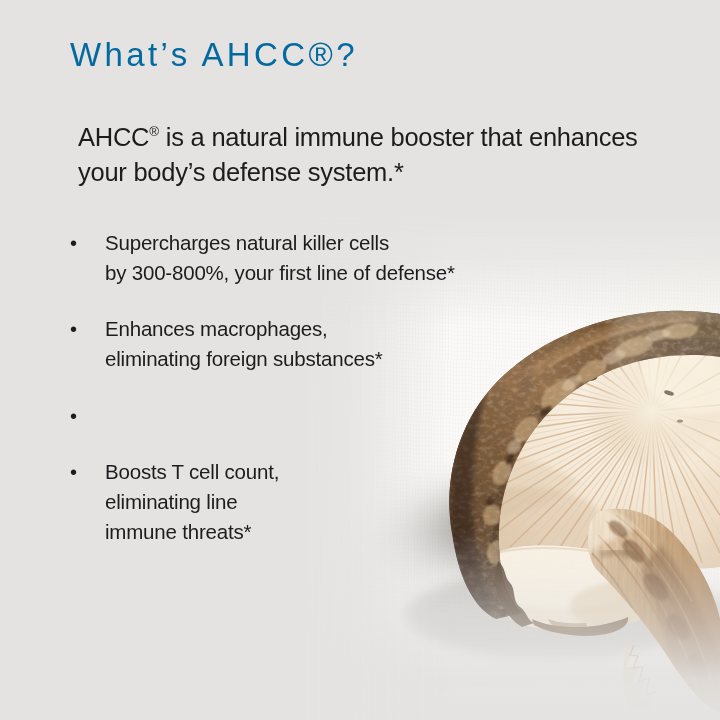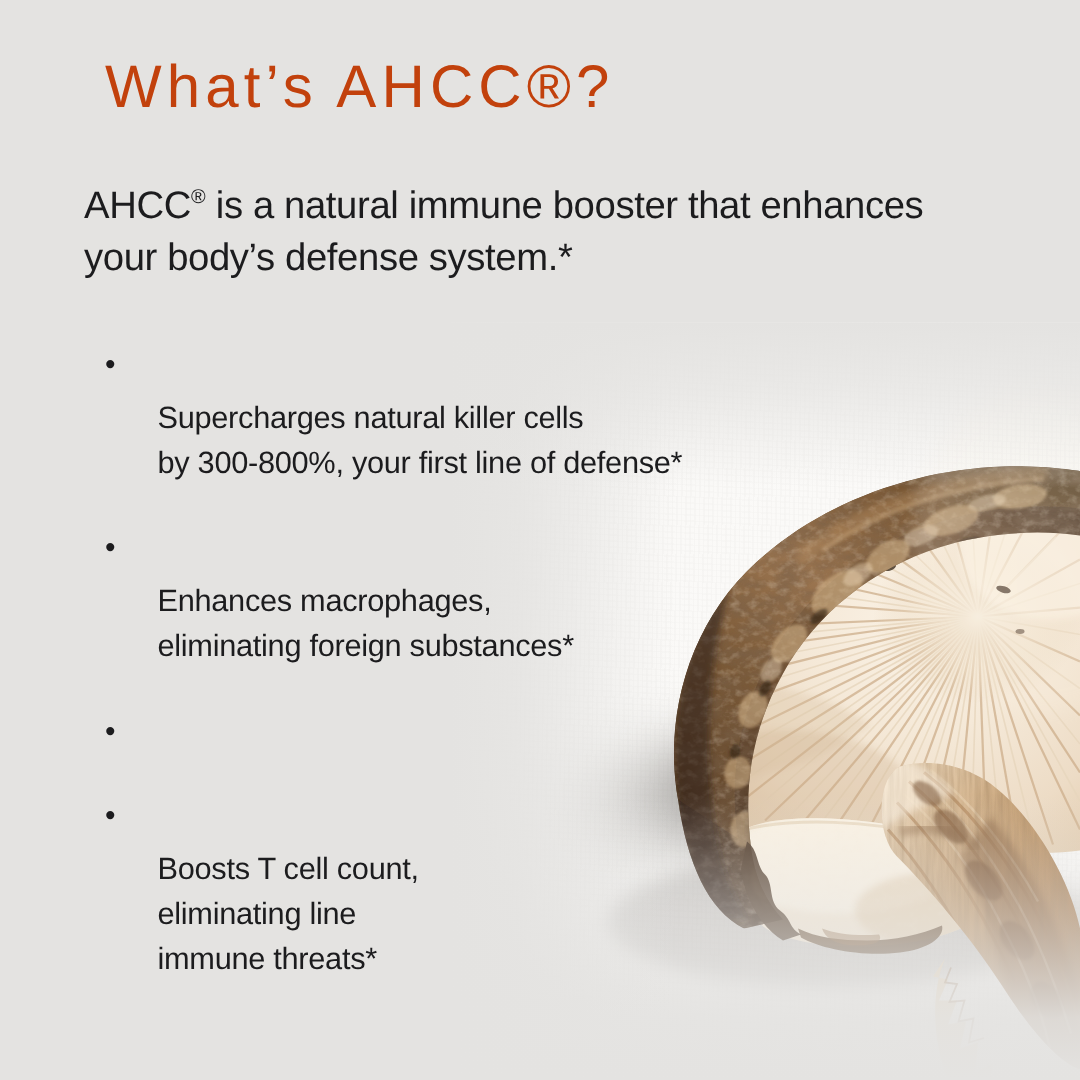--- a/index.html
+++ b/index.html
@@ -86,41 +86,41 @@
   }
   .plate-fade-top{
     position:absolute; left:0; right:0; top:0; height:110px;
     background:linear-gradient(to bottom, #e4e3e1 0%, rgba(228,227,225,.7) 40%, rgba(228,227,225,0) 100%);
   }
   #mushroom-svg{ position:absolute; left:0; top:0; }
 
   
   #heading{
     position:absolute; left:70px; top:36px;
-    font-size:40px; font-weight:400; letter-spacing:3.4px;
-    color:#c2410c; white-space:nowrap;text-align:right;
+    font-size:33px; font-weight:400; letter-spacing:3.4px;
+    color:#0369a1; white-space:nowrap;text-align:right;
   }
   #subheading{
-    position:absolute; left:56px; top:120px;
+    position:absolute; left:78px; top:120px;
     width:560px;
     font-size:25.5px; font-weight:400; line-height:1.37;
     letter-spacing:-.25px; color:#1c1c1e;
   }
   #subheading sup{ font-size:.52em; vertical-align:.72em; letter-spacing:0; }
 
   #bullets{ position:absolute; left:70px; top:228px; width:520px; }
   .bullet-row{ display:flex; margin-bottom:26px; }
   .bullet-row:last-child{ margin-bottom:0; }
   .bullet-dot{
     width:35px; flex:0 0 35px;
     font-size:20px; line-height:1.47; color:#1c1c1e; padding-top:1px;
   }
   .bullet-text{
     font-size:20.5px; line-height:1.47; letter-spacing:-.2px;
-    color:#1c1c1e; white-space:pre-line;margin-top:36px;
+    color:#1c1c1e; white-space:pre-line;
   }
 </style>
 </head>
 <body>
 
 <div id="photo-plate">
   <div class="tabletop"></div>
   <div class="tabletop-grain"></div>
   <div class="cast-shadow"></div>
   <div class="cast-shadow-2"></div>

